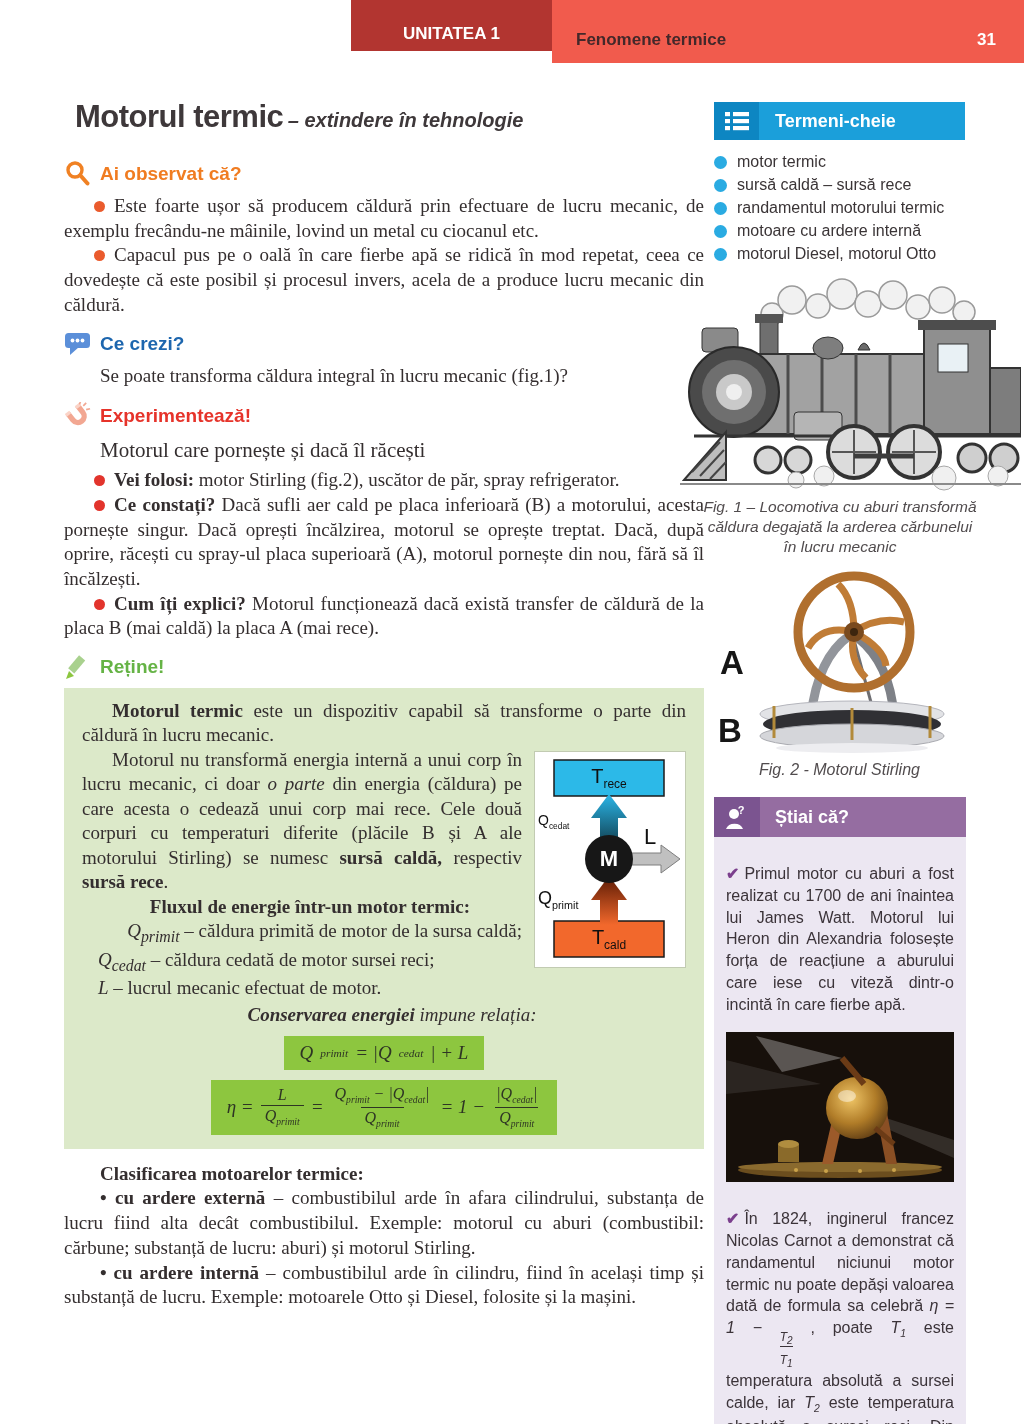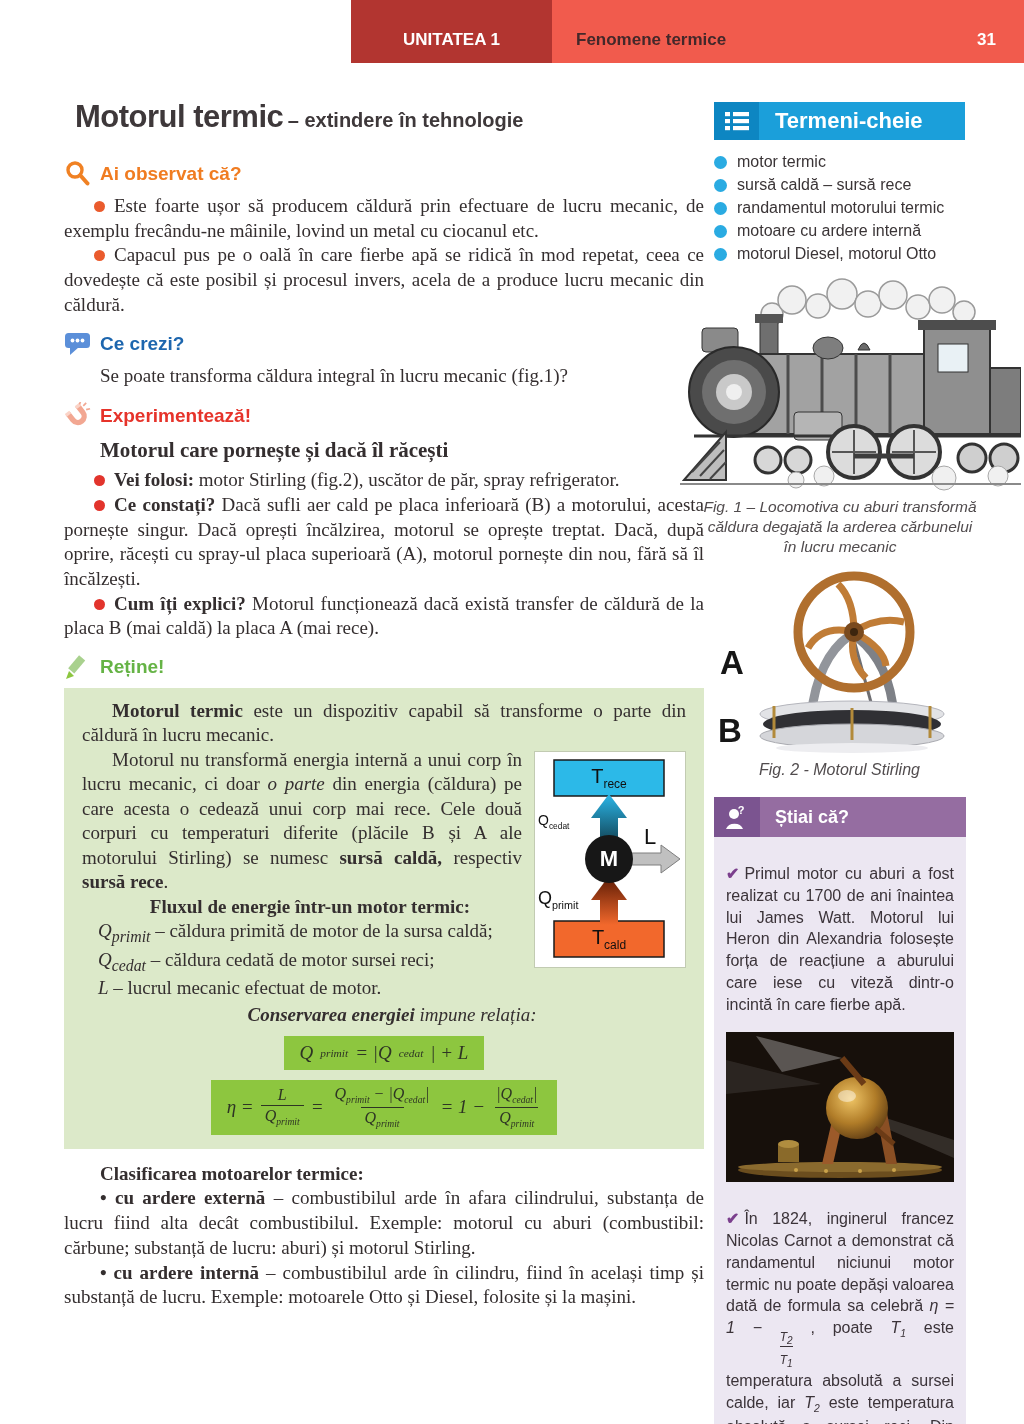--- a/index.html
+++ b/index.html
@@ -3,50 +3,50 @@
 <meta charset="utf-8">
 <style>
   html,body{margin:0;padding:0;}
   body{
     width:1024px;height:1424px;position:relative;background:#ffffff;
     font-family:"Liberation Serif",serif;color:#342e2f;overflow:hidden;
   }
   
   .band{position:absolute;top:0;left:0;width:1024px;height:63px;}
   .band .unit{
-    position:absolute;left:351px;top:0;width:201px;height:63px;background:#b23530;
+    position:absolute;left:351px;top:0;width:201px;height:51px;background:#b23530;
     color:#fff;font:bold 17px "Liberation Sans",sans-serif;
     display:flex;align-items:center;justify-content:center;padding-top:16px;box-sizing:border-box;
   }
   .band .strip{
     position:absolute;left:552px;top:0;width:472px;height:63px;background:#f15b4d;
     display:flex;align-items:center;justify-content:space-between;
     padding:16px 28px 0 24px;box-sizing:border-box;
     font:bold 17px "Liberation Sans",sans-serif;
   }
   .band .chapter{color:#43282a;}
   .band .pageno{color:#ffffff;}
 
   
   #page-title{position:absolute;left:75px;top:99px;font-family:"Liberation Sans",sans-serif;color:#3e383a;white-space:nowrap;}
   .t-main{font-size:31px;font-weight:bold;letter-spacing:-0.5px;}
-  .t-sub{font-size:20px;font-weight:bold;}
+  .t-sub{font-size:20px;font-weight:bold;font-style:italic;}
 
   
   #left-col{position:absolute;left:64px;top:160px;width:640px;}
   .label-row{display:flex;align-items:center;gap:9px;font-family:"Liberation Sans",sans-serif;font-weight:bold;font-size:19px;margin:13px 0 7px;}
   .label-row.first{margin-top:0;}
   .c-orange{color:#f07c21}.c-blue{color:#1d66ae}.c-red{color:#e6332a}.c-green{color:#65b345}
   .icon{width:27px;height:27px;flex:0 0 auto;}
   p.body{font-size:19px;line-height:1.3;text-align:justify;margin:0;}
   .ind{text-indent:30px;}
   .ind36{text-indent:36px;}
   .dot{display:inline-block;width:11px;height:11px;border-radius:50%;margin-right:9px;}
   .dot-or{background:#ea5b2d}.dot-rd{background:#e2342c}
-  h3.exp-head{font-size:21px;font-weight:bold;margin:9px 0 5px 36px;}
+  h3.exp-head{font-size:21px;font-weight:normal;margin:9px 0 5px 36px;}
   .bold{font-weight:bold}.ital{font-style:italic}
 
   
   .note-box{background:#dce9c9;margin-top:7px;padding:11px 18px 12px;box-sizing:border-box;}
   .note-box p.body{line-height:1.29;}
   .diagram{
     float:right;width:150px;height:215px;background:#ffffff;border:1px solid #c2cbb2;
     margin:3px 0 6px 12px;position:relative;
   }
   .dg-label{position:absolute;font-family:"Liberation Sans",sans-serif;color:#101010;}
@@ -61,21 +61,21 @@
   }
   .f-box sub{font-size:0.6em;}
   .frac{display:inline-flex;flex-direction:column;align-items:center;line-height:1.02;font-size:16px;}
   .frac .num{padding:0 4px 2px;}
   .frac .den{border-top:1.5px solid #2e3524;padding:2px 4px 0;}
 
   
   #key-terms{position:absolute;left:714px;top:102px;width:251px;font-family:"Liberation Sans",sans-serif;}
   .kt-head{display:flex;height:38px;}
   .kt-icon{width:45px;background:#0d86c2;display:flex;align-items:center;justify-content:center;}
-  .kt-title{flex:1;background:#1b9fda;color:#fff;font-weight:bold;font-size:22px;display:flex;align-items:center;padding-left:16px;}
+  .kt-title{flex:1;background:#1b9fda;color:#fff;font-weight:bold;font-size:18px;display:flex;align-items:center;padding-left:16px;}
   .kt-list{margin:13px 0 0;padding:0;list-style:none;}
   .kt-list li{display:flex;align-items:center;gap:10px;font-size:16px;color:#3a3436;margin-bottom:5px;}
   .kt-dot{width:13px;height:13px;border-radius:50%;background:#2aabe2;flex:0 0 auto;}
 
   #fig1{position:absolute;left:676px;top:264px;width:345px;height:228px;}
   .fig-cap{font:italic 15.5px/1.3 "Liberation Sans",sans-serif;color:#514c4e;text-align:center;}
   #fig1-cap{position:absolute;left:702px;top:497px;width:276px;}
   #fig2{position:absolute;left:726px;top:556px;width:240px;height:200px;}
   .fig2-label{position:absolute;font:bold 33px "Liberation Sans",sans-serif;color:#161616;}
   #fig2-cap{position:absolute;left:714px;top:760px;width:251px;}
@@ -187,21 +187,21 @@
       <div class="dg-label" style="left:3px;top:60px;font-size:14px;">Q<sub>cedat</sub></div>
       <div class="dg-label" style="left:3px;top:136px;font-size:18px;">Q<sub>primit</sub></div>
       <div class="dg-label" style="left:109px;top:72px;font-size:22px;">L</div>
       <div class="dg-label" style="left:59px;top:94px;width:30px;text-align:center;color:#fff;font-weight:bold;font-size:22px;">M</div>
     </div>
 
     <p class="body ind"><span>Motorul nu transformă energia internă a unui corp în lucru mecanic, ci doar </span><span class="ital">o parte</span><span> din energia (căldura) pe care acesta o cedează unui corp mai rece. Cele două corpuri cu temperaturi diferite (plăcile B și A ale motorului Stirling) se numesc </span><span class="bold">sursă caldă,</span><span> respectiv </span><span class="bold">sursă rece</span><span>.</span></p>
 
     <div class="flux">
       <p class="body bold" style="text-align:center;">Fluxul de energie într-un motor termic:</p>
-      <p class="body" style="text-align:left;"><span class="sym">Q<sub>primit</sub></span><span> – căldura primită de motor de la sursa caldă;</span></p>
+      <p class="body" style="text-align:right;"><span class="sym">Q<sub>primit</sub></span><span> – căldura primită de motor de la sursa caldă;</span></p>
       <p class="body" style="text-align:left;"><span class="sym">Q<sub>cedat</sub></span><span> – căldura cedată de motor sursei reci;</span></p>
       <p class="body" style="text-align:left;"><span class="sym">L</span><span> – lucrul mecanic efectuat de motor.</span></p>
       <p class="body" style="text-align:center;margin-top:3px;font-style:italic;"><span class="bold">Conservarea energiei</span><span> impune relația:</span></p>
     </div>
 
     <div class="f-center">
       <span class="f-box">Q<sub>primit</sub> = |Q<sub>cedat</sub>| + L</span>
     </div>
 
 

